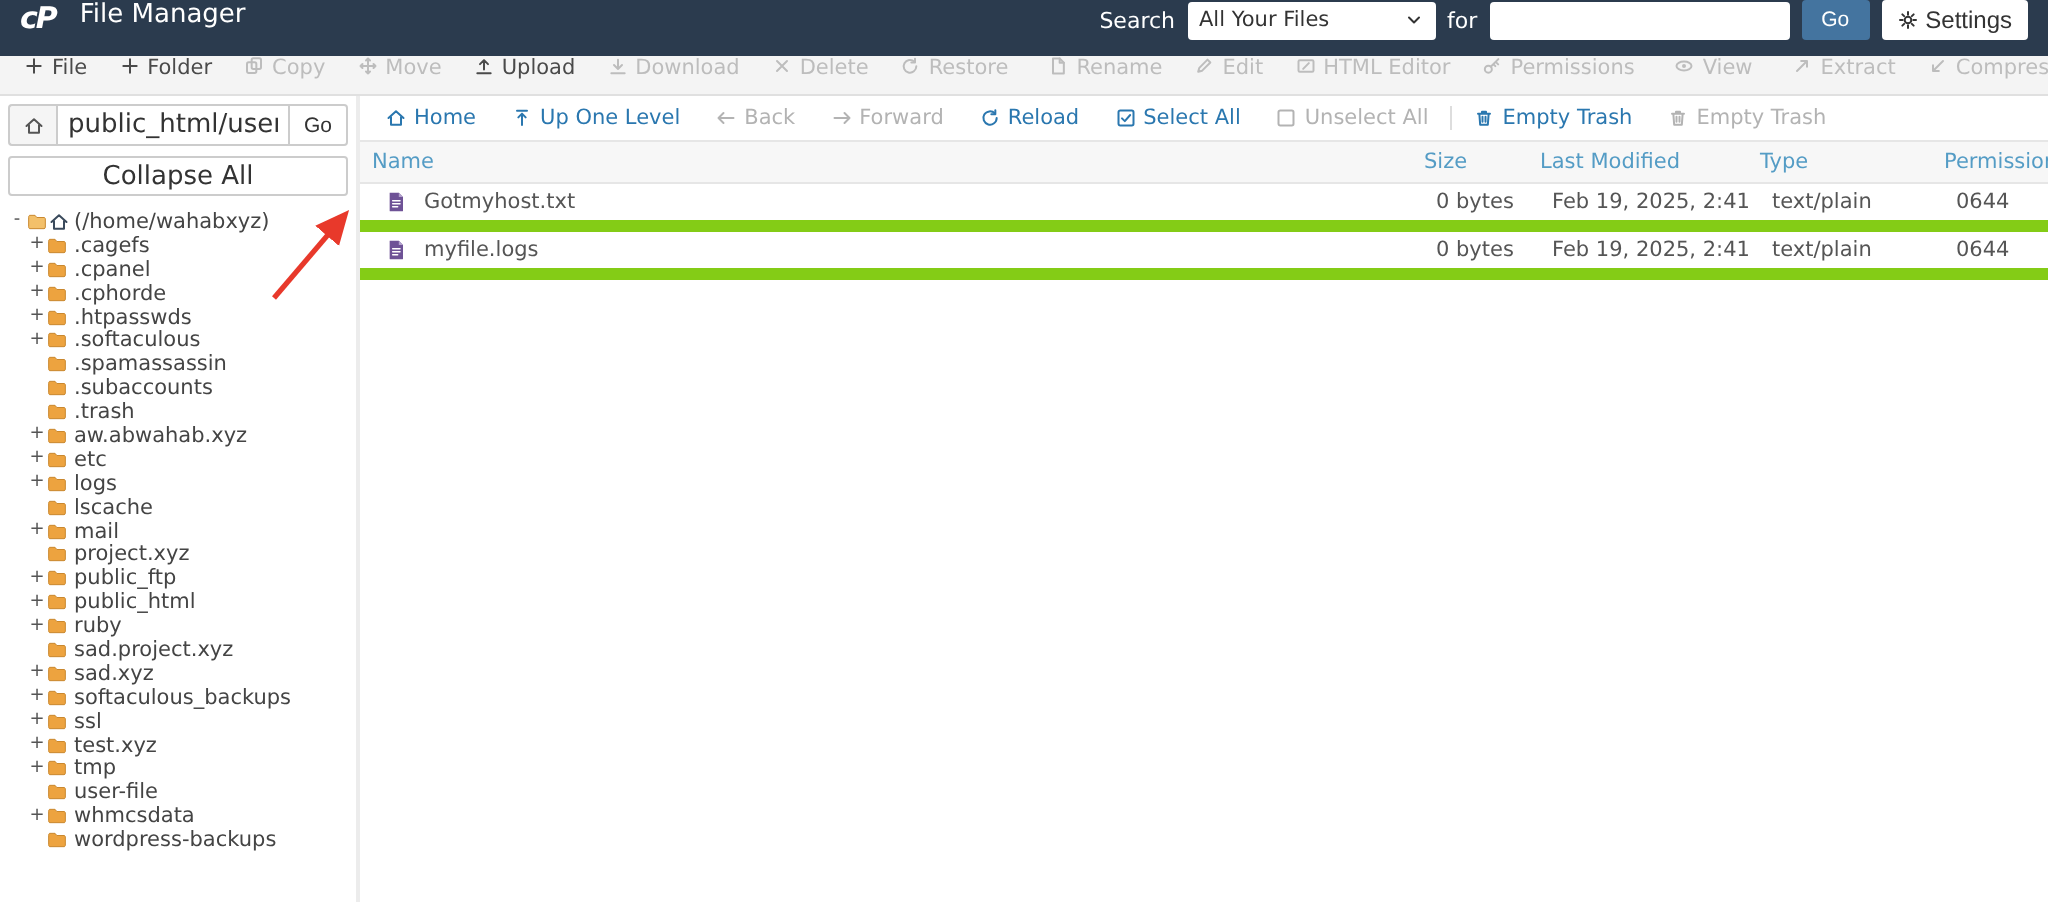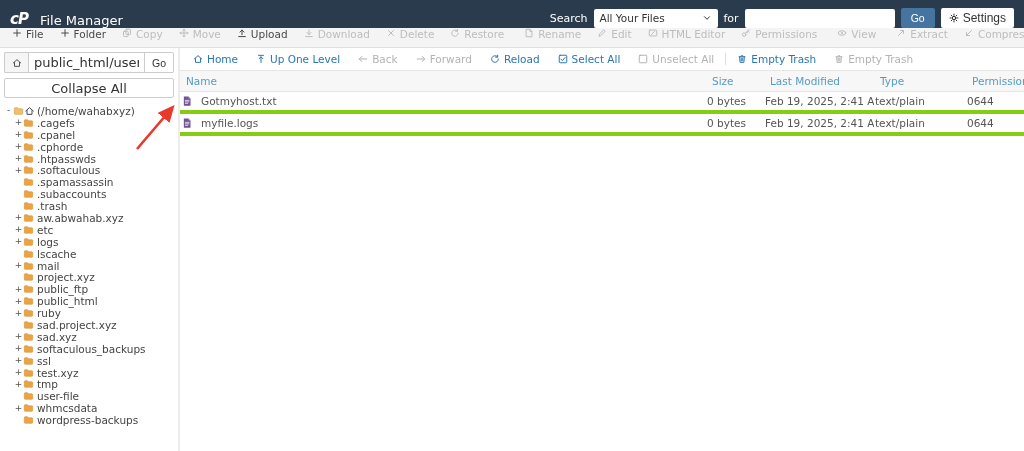--- a/index.html
+++ b/index.html
@@ -1,19 +1,19 @@
 <!DOCTYPE html>
 <html><head>
 <meta charset="utf-8">
 <style>
   html,body{margin:0;padding:0;background:#fff;}
   .page{width:1024px;height:451px;position:relative;overflow:hidden;background:#fff;
         font-family:"DejaVu Sans","Liberation Sans",sans-serif;color:#444;}
   
-  .header{height:28px;background:#2b3b4e;display:flex;align-items:flex-end;padding:0 10px;color:#fff;}
+  .header{height:28px;background:#2b3b4e;display:flex;align-items:flex-start;padding:0 10px;color:#fff;}
   .logo{font-weight:800;font-size:15px;letter-spacing:-1px;margin-right:12px;font-style:italic;}
   .app-title{font-size:13px;font-weight:400;}
   .search-area{margin-left:auto;display:flex;align-items:center;gap:6px;font-size:11px;}
   .scope-select{background:#fff;color:#333;width:112px;height:19px;border-radius:2px;display:flex;
         align-items:center;justify-content:space-between;padding:0 6px;font-size:10.5px;cursor:pointer;}
   .search-input{width:150px;height:19px;border:none;border-radius:2px;padding:0 5px;font-size:11px;box-sizing:border-box;}
   .btn-go{background:#44749f;color:#fff;border:none;height:20px;border-radius:2px;font-size:10.5px;padding:0 10px;cursor:pointer;}
   .btn-settings{background:#fff;color:#333;border:none;height:20px;border-radius:2px;font-size:12px;
         padding:0 8px;display:flex;align-items:center;gap:4px;cursor:pointer;}
   
@@ -40,21 +40,21 @@
   .tree-label{margin-left:3px;}
   .tree-item.root .tree-label{margin-left:2px;}
   
   .main{flex:1;min-width:0;display:flex;flex-direction:column;}
   .nav{height:22px;display:flex;align-items:center;padding:0 4px;}
   .nav-item{display:flex;align-items:center;gap:4px;font-size:10.5px;color:#2a77af;padding:0 9px;cursor:pointer;white-space:nowrap;}
   .nav-item.disabled{color:#b3b3b3;cursor:default;}
   table.file-table{width:100%;border-collapse:collapse;font-size:10.5px;table-layout:fixed;}
   .file-table th{background:#f7f7f7;color:#549cc5;font-weight:400;text-align:left;height:20px;padding:0 6px;
         border-top:1px solid #e6e6e6;border-bottom:1px solid #e6e6e6;cursor:pointer;}
-  .file-table td{height:18px;padding:0 1px;border-bottom:4px solid #84cc16;color:#555;overflow:hidden;white-space:nowrap;}
+  .file-table td{height:18px;padding:0 12px;border-bottom:6px solid #84cc16;color:#555;overflow:hidden;white-space:nowrap;}
   .col-name{width:auto;}.col-size{width:58px;}.col-mod{width:110px;}.col-type{width:92px;}.col-perm{width:58px;}
   .name-cell{display:flex;align-items:center;gap:8px;padding-left:2px;}
   
   .icon{display:inline-flex;flex:none;}
   .icon svg{width:10px;height:10px;display:block;fill:none;stroke:currentColor;stroke-width:1.2;
         stroke-linecap:round;stroke-linejoin:round;}
   .tree .icon svg{width:11px;height:10px;}
   .file-icon svg{width:10px;height:12px;}
   .arrow-overlay{position:absolute;left:0;top:0;pointer-events:none;}
 </style>

